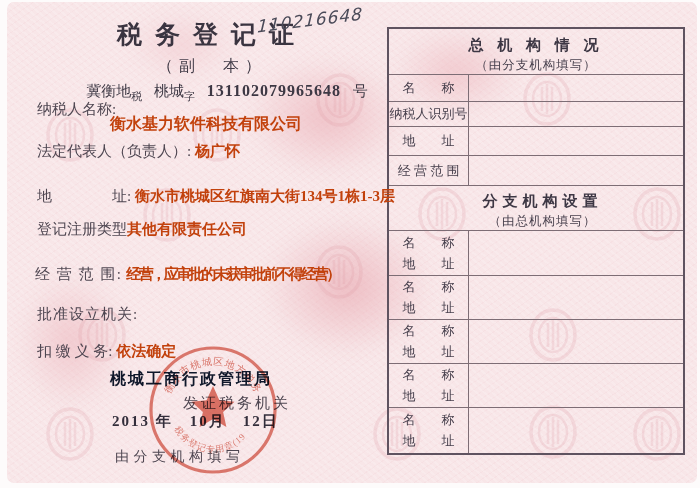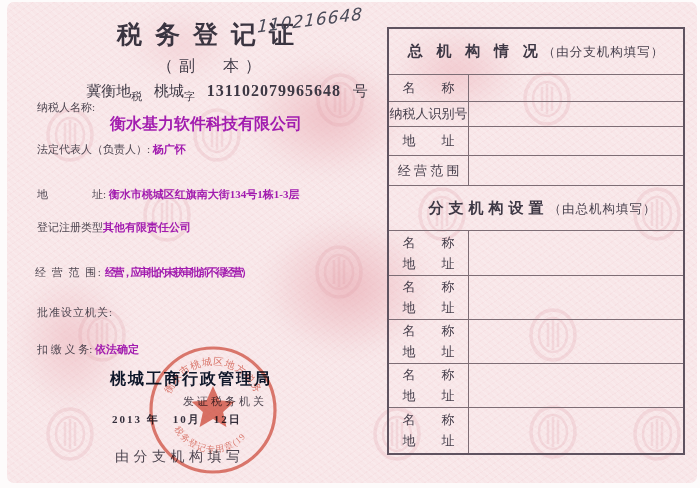--- a/index.html
+++ b/index.html
@@ -6,22 +6,22 @@
   body{width:700px;height:488px;background:#ffffff;font-family:"Liberation Serif","DejaVu Serif",serif;overflow:hidden;}
   .scan{position:relative;width:700px;height:488px;background:#fdfbfb;}
   .cert{position:absolute;left:7px;top:2px;right:3px;bottom:5px;background:#f8e6e8;border-radius:7px;overflow:hidden;}
   .texture{position:absolute;inset:0;background:
     repeating-linear-gradient(40deg, rgba(255,255,255,.16) 0 2px, rgba(255,255,255,0) 2px 5px),
     repeating-linear-gradient(-35deg, rgba(240,200,206,.18) 0 1px, rgba(255,255,255,0) 1px 6px);
     z-index:1;}
   .blotch{position:absolute;border-radius:50%;filter:blur(9px);z-index:1;}
   .wm{position:absolute;left:0;top:0;z-index:1;pointer-events:none;}
   
-  .ln{position:absolute;color:#4e4651;font-size:11px;white-space:nowrap;z-index:4;}
-  .val{font-weight:bold;color:#a21caf;}
+  .ln{position:absolute;color:#4e4651;font-size:15px;white-space:nowrap;z-index:4;}
+  .val{font-weight:bold;color:#c2410c;}
   .title{left:25px;top:16px;width:360px;text-align:center;font-size:25px;font-weight:bold;letter-spacing:13px;color:#3a3440;}
   .hand{left:250px;top:8px;font-family:"DejaVu Sans",sans-serif;font-style:italic;font-size:17px;color:#4a4a58;transform:rotate(-7deg) skewX(-10deg);letter-spacing:1px;}
   .subtitle{left:25px;top:54px;width:360px;text-align:center;font-size:16px;letter-spacing:6px;color:#433d49;}
   .serial{left:25px;top:80px;width:390px;text-align:center;font-size:15px;color:#3d3844;}
   .serial .sub{font-size:11px;vertical-align:-4px;}
   .serial .num{font-weight:bold;font-size:16px;letter-spacing:1px;padding:0 8px;}
   .taxpayer-label{left:30px;top:98px;}
   .taxpayer-value{left:103px;top:112px;font-size:16px;}
   .legal{left:30px;top:140px;}
   .addr{left:30px;top:185px;}
@@ -32,21 +32,21 @@
   .scope2 .val{letter-spacing:-2.5px;}
   .approval{left:30px;top:303px;letter-spacing:1px;}
   .withhold{left:30px;top:340px;}
   .issuer-org{left:103px;top:367px;font-size:16px;font-weight:bold;letter-spacing:2px;color:#0f172a;}
   .issuer-cap{left:176px;top:392px;letter-spacing:3px;}
   .date{left:105px;top:410px;font-weight:600;color:#332e3b;letter-spacing:2px;}
   .footer{left:108px;top:446px;font-size:14px;letter-spacing:4.5px;}
   
   .tbl{position:absolute;left:380px;top:25px;width:298px;height:428px;border:2px solid #5f5360;box-sizing:border-box;z-index:2;display:flex;flex-direction:column;color:#453e4b;}
   .trow{display:flex;border-bottom:1px solid #7d6d75;box-sizing:border-box;}
-  .thead{flex-direction:row;align-items:center;justify-content:center;text-align:center;}
+  .thead{flex-direction:column;align-items:center;justify-content:flex-end;text-align:center;}
   .thead .t1{font-weight:bold;font-size:15px;letter-spacing:5px;color:#3d3744;}
   .thead .t2{font-size:12.5px;letter-spacing:1px;margin-top:2px;}
   .tlabel{width:80px;border-right:1px solid #7d6d75;box-sizing:border-box;display:flex;flex-direction:column;justify-content:center;align-items:center;font-size:13px;}
   .tvalue{flex:1;}
   .tlabel .l2{margin-top:3px;}
   .last{border-bottom:none;}
   
   .seal{position:absolute;left:132px;top:334px;z-index:7;mix-blend-mode:multiply;opacity:.82;filter:blur(.4px);}
 </style>
 </head>

